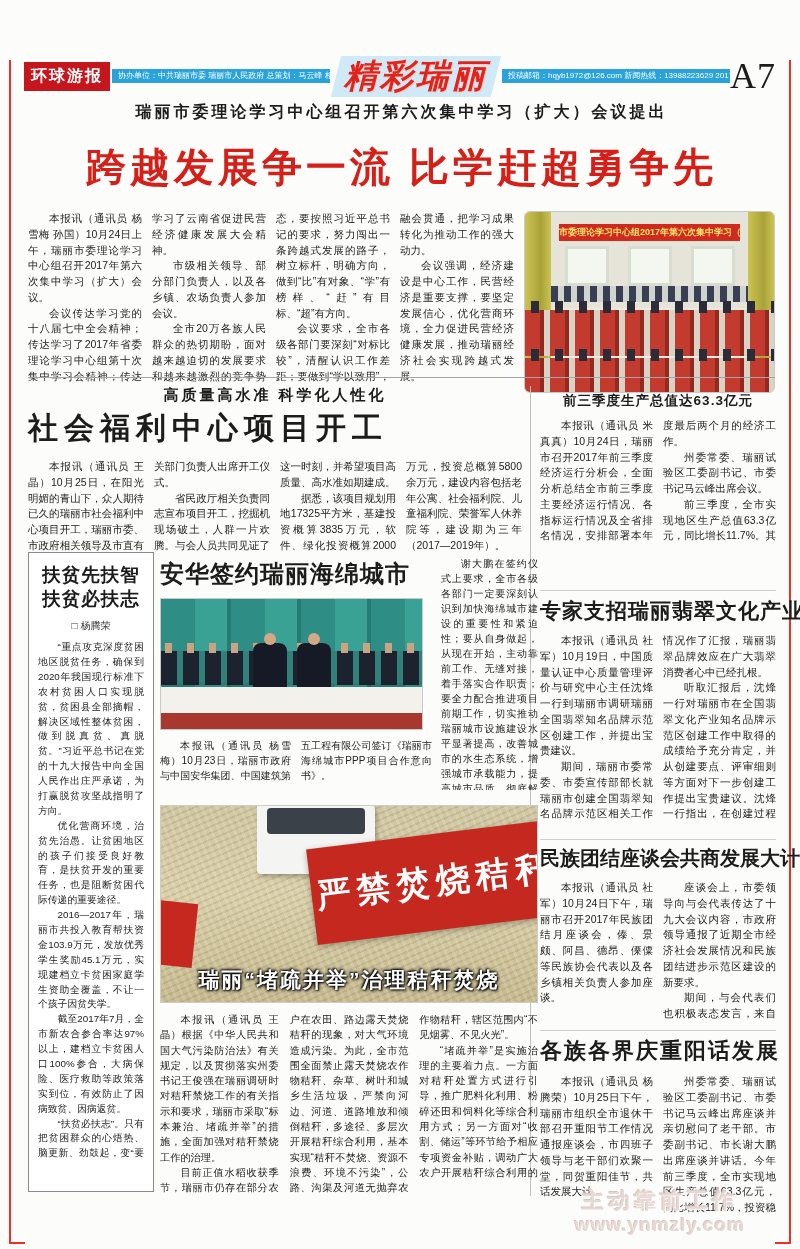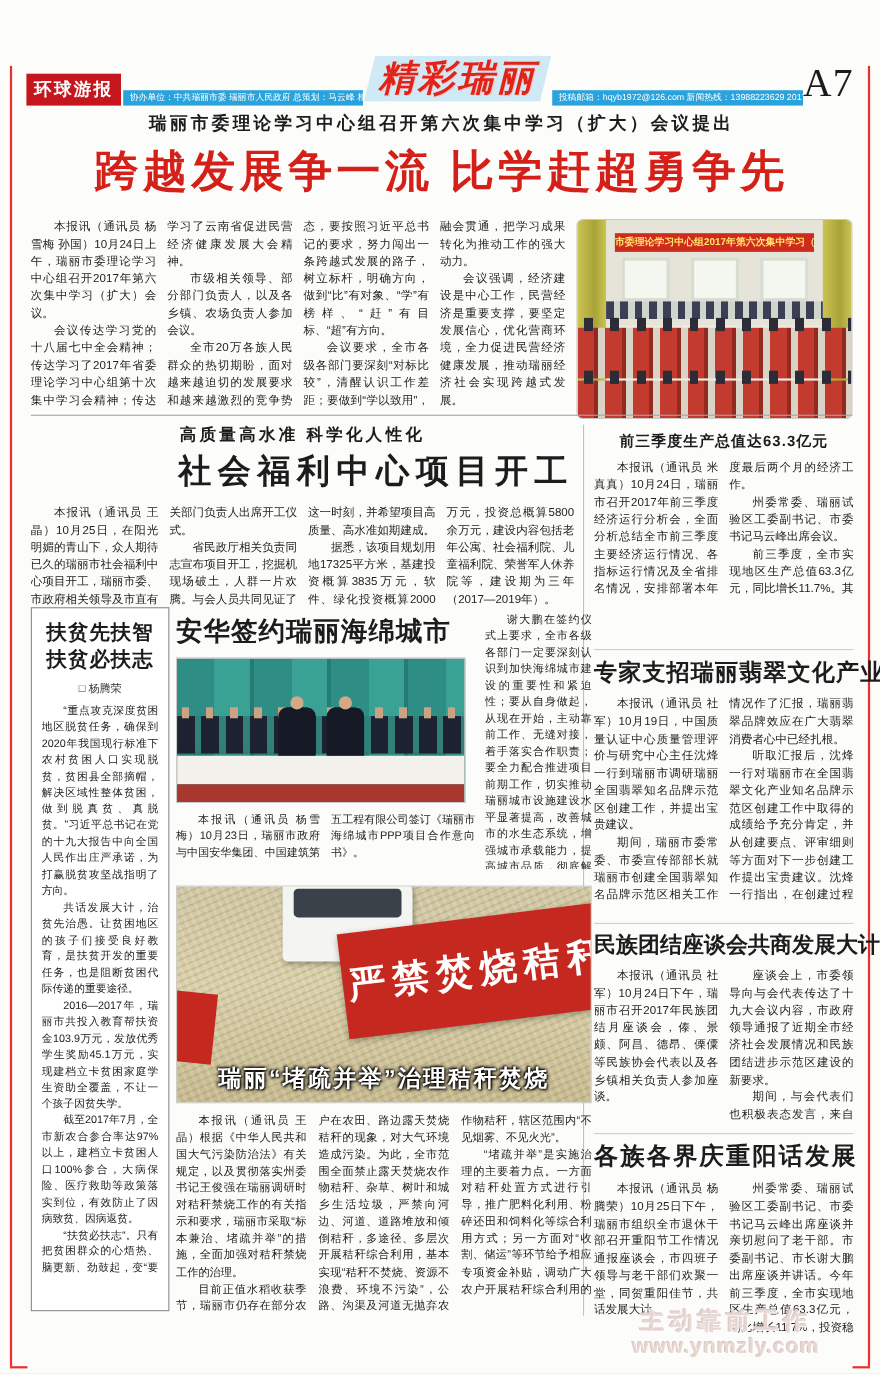--- a/index.html
+++ b/index.html
@@ -9,21 +9,21 @@
 
   
   .edge { position:absolute; background:#e8312a; }
   .edge-left  { left:9px; top:60px; width:2px; height:1182px; }
   .edge-right { right:9px; top:60px; width:2px; height:1182px; }
   .edge-bl { left:9px; bottom:5px; width:16px; height:2px; }
   .edge-br { right:9px; bottom:5px; width:16px; height:2px; }
 
   
   .header { position:absolute; top:56px; left:24px; width:752px; height:40px;
-            display:flex; align-items:flex-end; }
+            display:flex; align-items:center; }
   .masthead { background:#c4161c; color:#fff; font-weight:900; font-size:16px;
               font-family:"Liberation Serif", serif; padding:4px 7px; letter-spacing:2px;
               white-space:nowrap; }
   .strip { background:#2aa3dc; color:#fff; font-size:8px; line-height:14px; height:14px;
            padding:0 6px; white-space:nowrap; overflow:hidden; flex-shrink:1; }
   .strip.left { margin-left:2px; max-width:255px; }
   .strip.right { max-width:228px; }
   .brand { position:relative; padding:2px 14px; flex-shrink:0; }
   .brand::before { content:""; position:absolute; inset:4px 6px; background:#cfe9f6;
                    transform:skewX(-14deg); }
@@ -35,21 +35,21 @@
 
   
   .para { text-indent:2em; text-align:justify; }
   .body-text { font-size:10.5px; line-height:1.5; color:#222; overflow:hidden; }
   .byline-mark { color:#555; }
 
   
   .lead { position:absolute; top:102px; left:28px; width:747px; }
   .lead-kicker { text-align:center; font-size:16px; font-weight:600; letter-spacing:3px; }
   .lead-headline { text-align:center; color:#d42018; font-size:40px; font-weight:900;
-                   letter-spacing:4px; margin-top:5px; white-space:nowrap; }
+                   letter-spacing:4px; margin-top:17px; white-space:nowrap; }
   .lead-body { display:flex; gap:10px; margin-top:16px; }
   .lead-cols { width:486px; column-count:4; column-gap:10px; height:186px; }
 
   .photoA { width:251px; height:182px; border:1px solid #c9c9c9; border-radius:6px;
             position:relative; overflow:hidden; background:#ecebe2; flex-shrink:0; }
   .photoA .curtain { position:absolute; top:0; bottom:0; width:26px;
             background:linear-gradient(90deg,#cbc452,#a9a238 60%,#cbc452); }
   .photoA .curtain.r { right:0; }
   .photoA .wall { position:absolute; left:26px; right:26px; top:0; height:96px;
             background:#e6e4d8; }
@@ -66,21 +66,21 @@
             background:repeating-linear-gradient(90deg,transparent 0 6px,#2c2c38 6px 14px,transparent 14px 24px); }
   .photoA .c1 { top:98px; } .photoA .c2 { top:146px; height:40px; }
 
   
   .rule-h { position:absolute; top:377px; left:28px; width:747px; height:1px; background:#a5a5a5; }
   .rule-v { position:absolute; top:386px; left:530px; width:1px; height:810px; background:#c0c0c0; }
 
   
   .welfare { position:absolute; top:386px; left:28px; width:494px; }
   .welfare-kicker { text-align:center; font-size:15px; font-weight:700; letter-spacing:3px; }
-  .welfare-headline { text-align:right; font-size:30px; font-weight:900; letter-spacing:6px;
+  .welfare-headline { text-align:left; font-size:30px; font-weight:900; letter-spacing:6px;
                       margin-top:3px; white-space:nowrap; }
   .welfare-cols { margin-top:10px; column-count:4; column-gap:10px; height:96px; }
 
   
   .rail-art { position:absolute; left:540px; width:236px; }
   .rail-headline { text-align:center; font-weight:900; white-space:nowrap; }
   .economy { top:388px; }
   .economy .rail-headline { font-size:25px; letter-spacing:2px; }
   .economy-sub { text-align:center; font-size:13.5px; font-weight:600; margin-top:4px;
                  letter-spacing:1px; }
@@ -258,21 +258,21 @@
     <div class="wm1">主动靠前工作</div>
     <div class="wm2">www.ynmzly.com</div>
   </div>
 
   <div class="opinion">
     <div class="opinion-title">扶贫先扶智</div>
     <div class="opinion-title">扶贫必扶志</div>
     <div class="opinion-byline byline-mark">□ 杨腾荣</div>
     <div class="opinion-body body-text">
         <p class="para">“重点攻克深度贫困地区脱贫任务，确保到2020年我国现行标准下农村贫困人口实现脱贫，贫困县全部摘帽，解决区域性整体贫困，做到脱真贫、真脱贫。”习近平总书记在党的十九大报告中向全国人民作出庄严承诺，为打赢脱贫攻坚战指明了方向。</p>
-        <p class="para">共话发展大计，治贫先治愚。让贫困地区的孩子们接受良好教育，是扶贫开发的重要任务，也是阻断贫困代际传递的重要途径。</p>
+        <p class="para">优化营商环境，治贫先治愚。让贫困地区的孩子们接受良好教育，是扶贫开发的重要任务，也是阻断贫困代际传递的重要途径。</p>
         <p class="para">2016—2017年，瑞丽市共投入教育帮扶资金103.9万元，发放优秀学生奖励45.1万元，实现建档立卡贫困家庭学生资助全覆盖，不让一个孩子因贫失学。</p>
         <p class="para">截至2017年7月，全市新农合参合率达97%以上，建档立卡贫困人口100%参合，大病保险、医疗救助等政策落实到位，有效防止了因病致贫、因病返贫。</p>
         <p class="para">“扶贫必扶志”。只有把贫困群众的心焐热、脑更新、劲鼓起，变“要我脱贫”为“我要脱贫”，脱贫攻坚才有不竭的内生动力。</p>
       </div>
   </div>
 
   <div class="mid">
     <div class="mid-top">
       <div class="mid-left">
         <div class="anhua-headline">安华签约瑞丽海绵城市</div>

